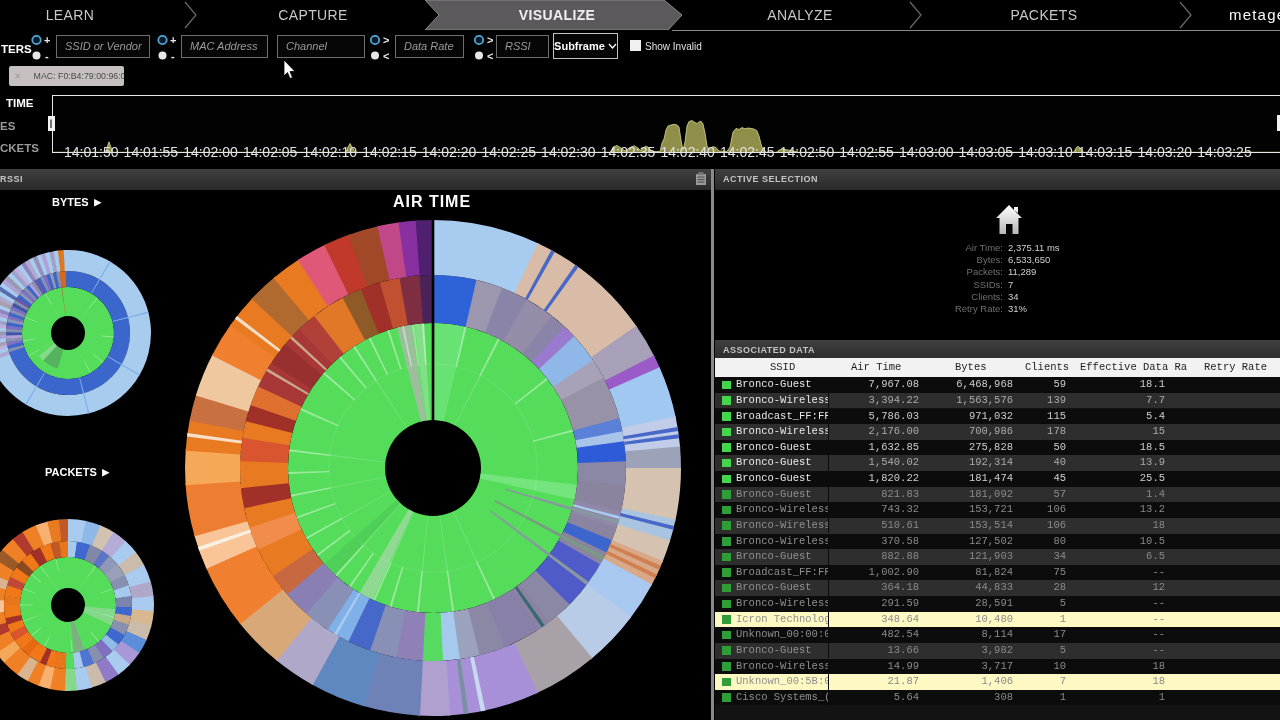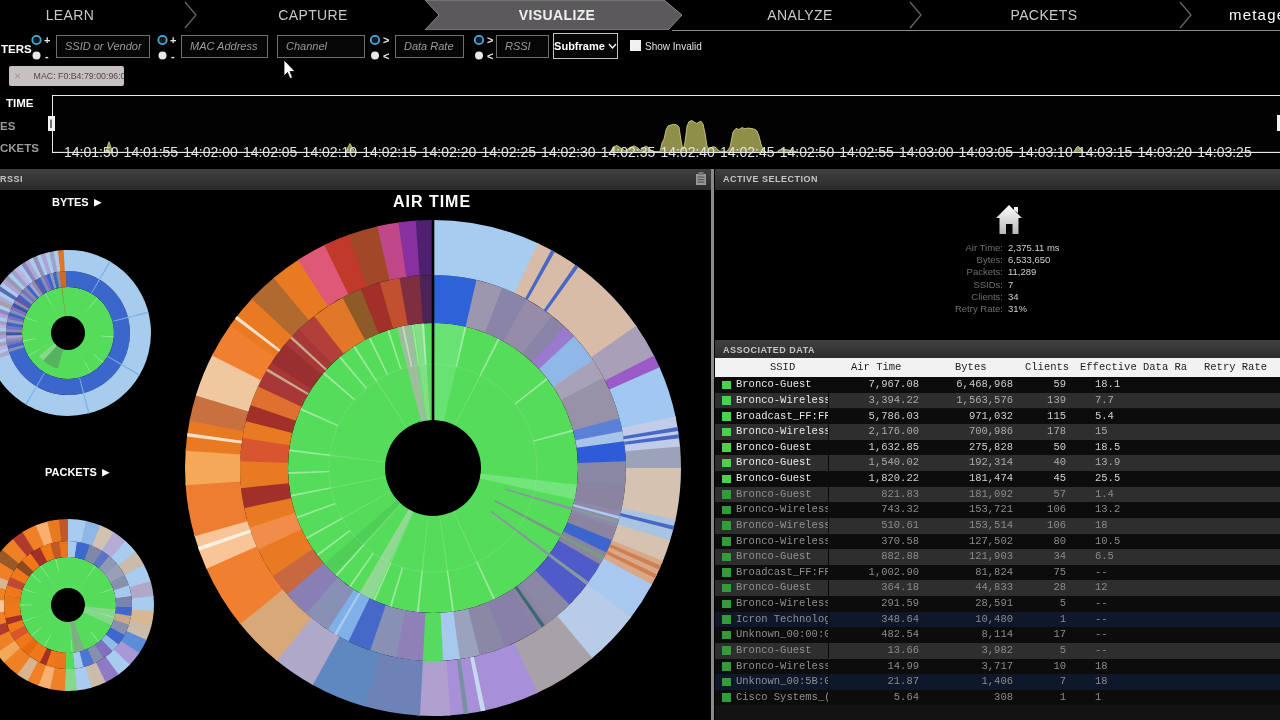--- a/index.html
+++ b/index.html
@@ -18,21 +18,21 @@
   color:#c4c4c4;font-size:9px;font-weight:bold;line-height:21px;letter-spacing:0.5px}
 
 .trow{position:absolute;left:715px;width:565px;height:15.63px;font-family:"Liberation Mono",monospace;
   font-size:10.5px;line-height:15.63px}
 .gsq{position:absolute;left:7px;top:3.5px;width:8.5px;height:8.5px}
 .c-ssid{position:absolute;left:21px;width:93px;overflow:hidden;white-space:nowrap;
   border-right:1px solid #0a0a0a;height:15.6px}
 .c-at{position:absolute;left:120px;width:84px;text-align:right}
 .c-by{position:absolute;left:212px;width:86px;text-align:right}
 .c-cl{position:absolute;left:306px;width:45px;text-align:right}
-.c-ef{position:absolute;left:380px;width:90px;}
+.c-ef{position:absolute;left:360px;width:90px;text-align:right}
 .th{position:absolute;top:0;font-family:"Liberation Mono",monospace;font-size:10.5px;
   color:#1c1c1c;line-height:19px}
 .srow{position:absolute;left:715px;width:565px;height:12px;font-size:9.5px;line-height:12px}
 .slab{position:absolute;left:188px;width:100px;text-align:right;color:#6f6f6f}
 .sval{position:absolute;left:293px;color:#cfcfcf}
 </style></head>
 <body>
 
 <div id="nav">
 <svg width="1280" height="30" style="position:absolute;left:0;top:0">
@@ -658,21 +658,21 @@
     <span class="c-ef" style="color:#8a8a8a">12</span>
   </div>
 <div class="trow" style="top:596.0px;background:#0c0c0c">
     <span class="gsq" style="background:#2f9e38"></span>
     <span class="c-ssid" style="color:#8f8f8f">Bronco-Wireless</span>
     <span class="c-at" style="color:#8a8a8a">291.59</span>
     <span class="c-by" style="color:#8a8a8a">28,591</span>
     <span class="c-cl" style="color:#8a8a8a">5</span>
     <span class="c-ef" style="color:#8a8a8a">--</span>
   </div>
-<div class="trow" style="top:611.6px;background:#0f172a">
+<div class="trow" style="top:611.6px;background:#fef9c3">
     <span class="gsq" style="background:#2f9e38"></span>
     <span class="c-ssid" style="color:#8f8f8f">Icron Technolog</span>
     <span class="c-at" style="color:#8a8a8a">348.64</span>
     <span class="c-by" style="color:#8a8a8a">10,480</span>
     <span class="c-cl" style="color:#8a8a8a">1</span>
     <span class="c-ef" style="color:#8a8a8a">--</span>
   </div>
 <div class="trow" style="top:627.3px;background:#0c0c0c">
     <span class="gsq" style="background:#2f9e38"></span>
     <span class="c-ssid" style="color:#8f8f8f">Unknown_00:00:0</span>
@@ -690,21 +690,21 @@
     <span class="c-ef" style="color:#8a8a8a">--</span>
   </div>
 <div class="trow" style="top:658.5px;background:#0c0c0c">
     <span class="gsq" style="background:#2f9e38"></span>
     <span class="c-ssid" style="color:#8f8f8f">Bronco-Wireless</span>
     <span class="c-at" style="color:#8a8a8a">14.99</span>
     <span class="c-by" style="color:#8a8a8a">3,717</span>
     <span class="c-cl" style="color:#8a8a8a">10</span>
     <span class="c-ef" style="color:#8a8a8a">18</span>
   </div>
-<div class="trow" style="top:674.2px;background:#0f172a">
+<div class="trow" style="top:674.2px;background:#fef9c3">
     <span class="gsq" style="background:#2f9e38"></span>
     <span class="c-ssid" style="color:#8f8f8f">Unknown_00:5B:0</span>
     <span class="c-at" style="color:#8a8a8a">21.87</span>
     <span class="c-by" style="color:#8a8a8a">1,406</span>
     <span class="c-cl" style="color:#8a8a8a">7</span>
     <span class="c-ef" style="color:#8a8a8a">18</span>
   </div>
 <div class="trow" style="top:689.8px;background:#0c0c0c">
     <span class="gsq" style="background:#2f9e38"></span>
     <span class="c-ssid" style="color:#8f8f8f">Cisco Systems_(</span>

